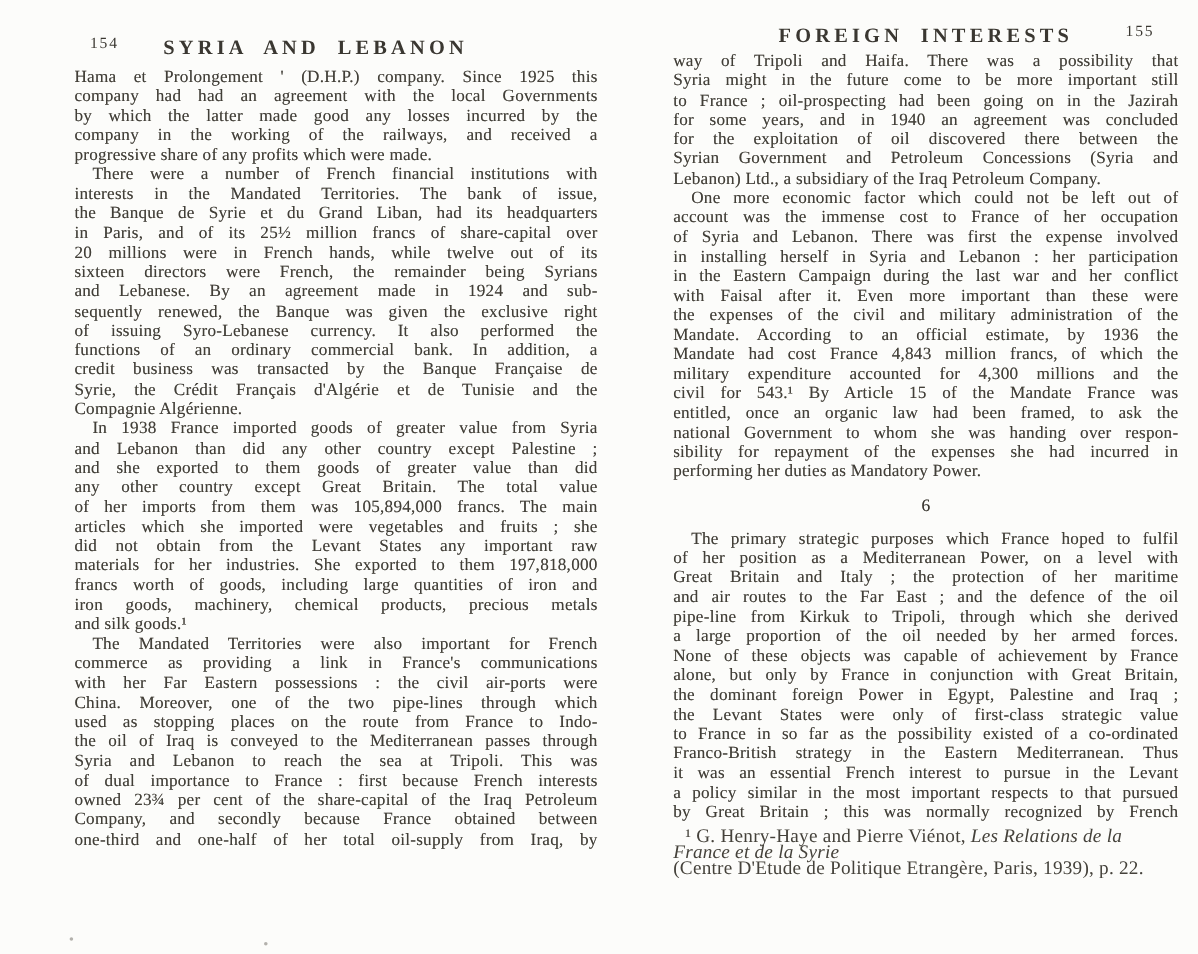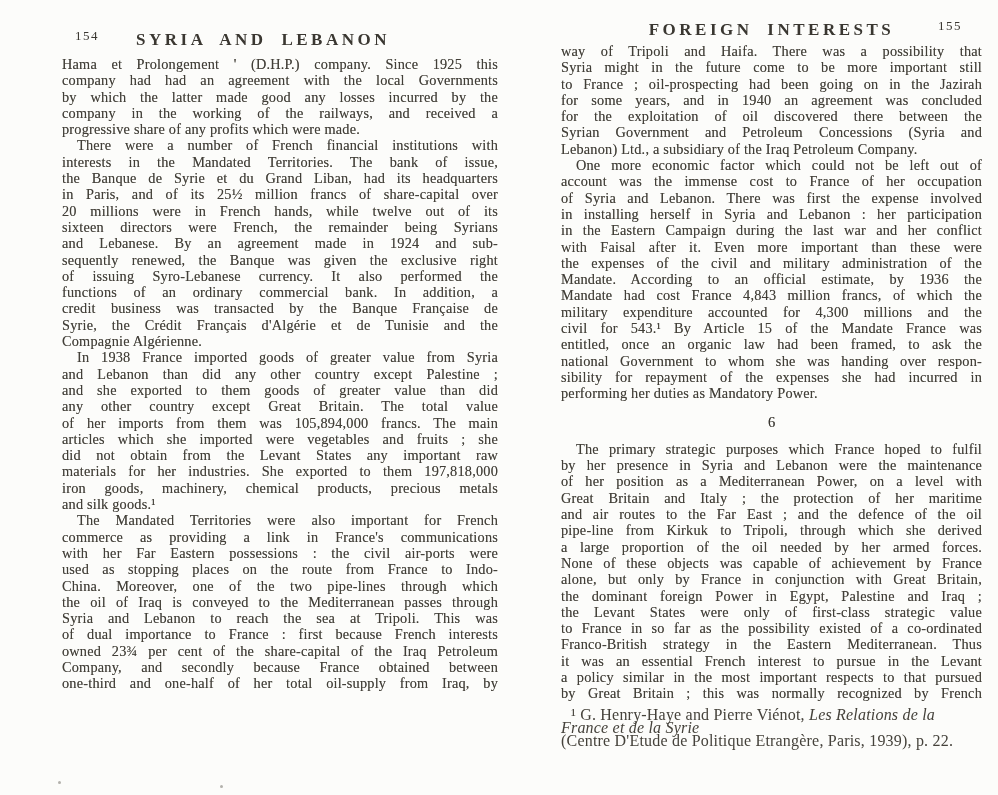--- a/index.html
+++ b/index.html
@@ -99,29 +99,30 @@
       </div>
       <div class="para">
         <div class="line indented">In 1938 France imported goods of greater value from Syria</div>
         <div class="line">and Lebanon than did any other country except Palestine ;</div>
         <div class="line">and she exported to them goods of greater value than did</div>
         <div class="line">any other country except Great Britain.  The total value</div>
         <div class="line">of her imports from them was 105,894,000 francs.  The main</div>
         <div class="line">articles which she imported were vegetables and fruits ; she</div>
         <div class="line">did not obtain from the Levant States any important raw</div>
         <div class="line">materials for her industries.  She exported to them 197,818,000</div>
+        <div class="line">francs worth of goods, including large quantities of iron and</div>
         <div class="line">iron goods, machinery, chemical products, precious metals</div>
         <div class="line last">and silk goods.¹</div>
       </div>
       <div class="para">
         <div class="line indented">The Mandated Territories were also important for French</div>
         <div class="line">commerce as providing a link in France's communications</div>
         <div class="line">with her Far Eastern possessions :  the civil air-ports were</div>
+        <div class="line">China.  Moreover, one of the two pipe-lines through which</div>
         <div class="line">used as stopping places on the route from France to Indo-</div>
-        <div class="line">China.  Moreover, one of the two pipe-lines through which</div>
         <div class="line">the oil of Iraq is conveyed to the Mediterranean passes through</div>
         <div class="line">Syria and Lebanon to reach the sea at Tripoli.  This was</div>
         <div class="line">of dual importance to France :  first because French interests</div>
         <div class="line">owned 23¾ per cent of the share-capital of the Iraq Petroleum</div>
         <div class="line">Company, and secondly because France obtained between</div>
         <div class="line">one-third and one-half of her total oil-supply from Iraq, by</div>
       </div>
     </div>
 </div>
 
@@ -153,21 +154,20 @@
         <div class="line">military expenditure accounted for 4,300 millions and the</div>
         <div class="line">civil for 543.¹  By Article 15 of the Mandate France was</div>
         <div class="line">entitled, once an organic law had been framed, to ask the</div>
         <div class="line">national Government to whom she was handing over respon-</div>
         <div class="line">sibility for repayment of the expenses she had incurred in</div>
         <div class="line last">performing her duties as Mandatory Power.</div>
       </div>
       <div class="section-heading">6</div>
       <div class="para">
         <div class="line indented">The primary strategic purposes which France hoped to fulfil</div>
-        <div class="line">by her presence in Syria and Lebanon were the maintenance</div>
         <div class="line">of her position as a Mediterranean Power, on a level with</div>
         <div class="line">Great Britain and Italy ;  the protection of her maritime</div>
         <div class="line">and air routes to the Far East ;  and the defence of the oil</div>
         <div class="line">pipe-line from Kirkuk to Tripoli, through which she derived</div>
         <div class="line">a large proportion of the oil needed by her armed forces.</div>
         <div class="line">None of these objects was capable of achievement by France</div>
         <div class="line">alone, but only by France in conjunction with Great Britain,</div>
         <div class="line">the dominant foreign Power in Egypt, Palestine and Iraq ;</div>
         <div class="line">the Levant States were only of first-class strategic value</div>
         <div class="line">to France in so far as the possibility existed of a co-ordinated</div>

